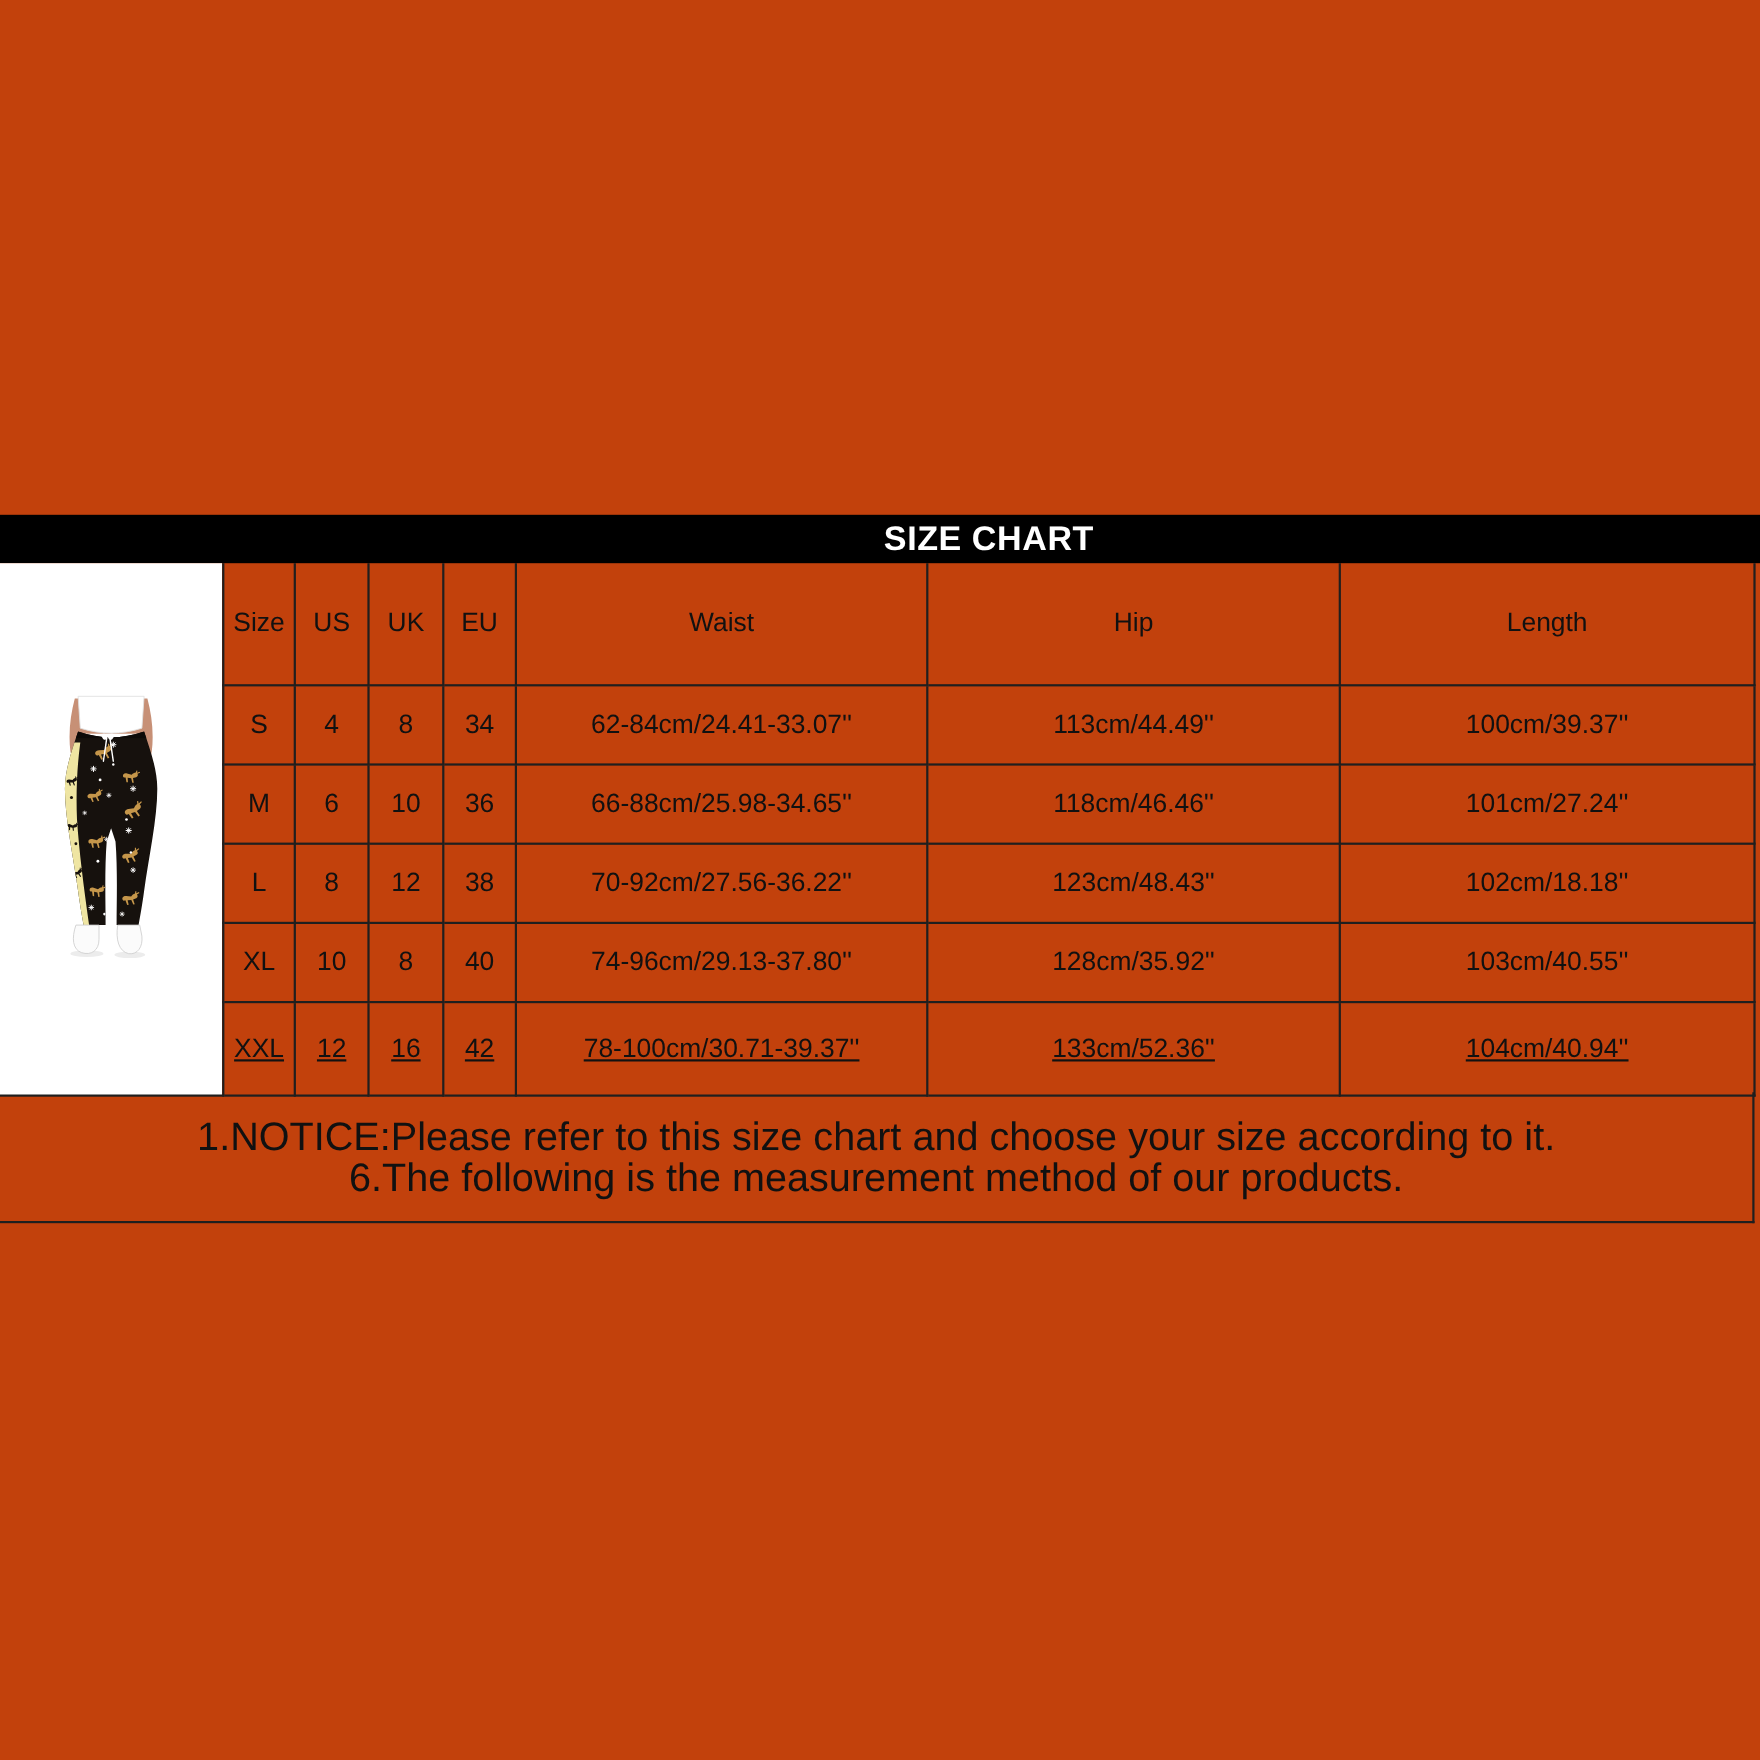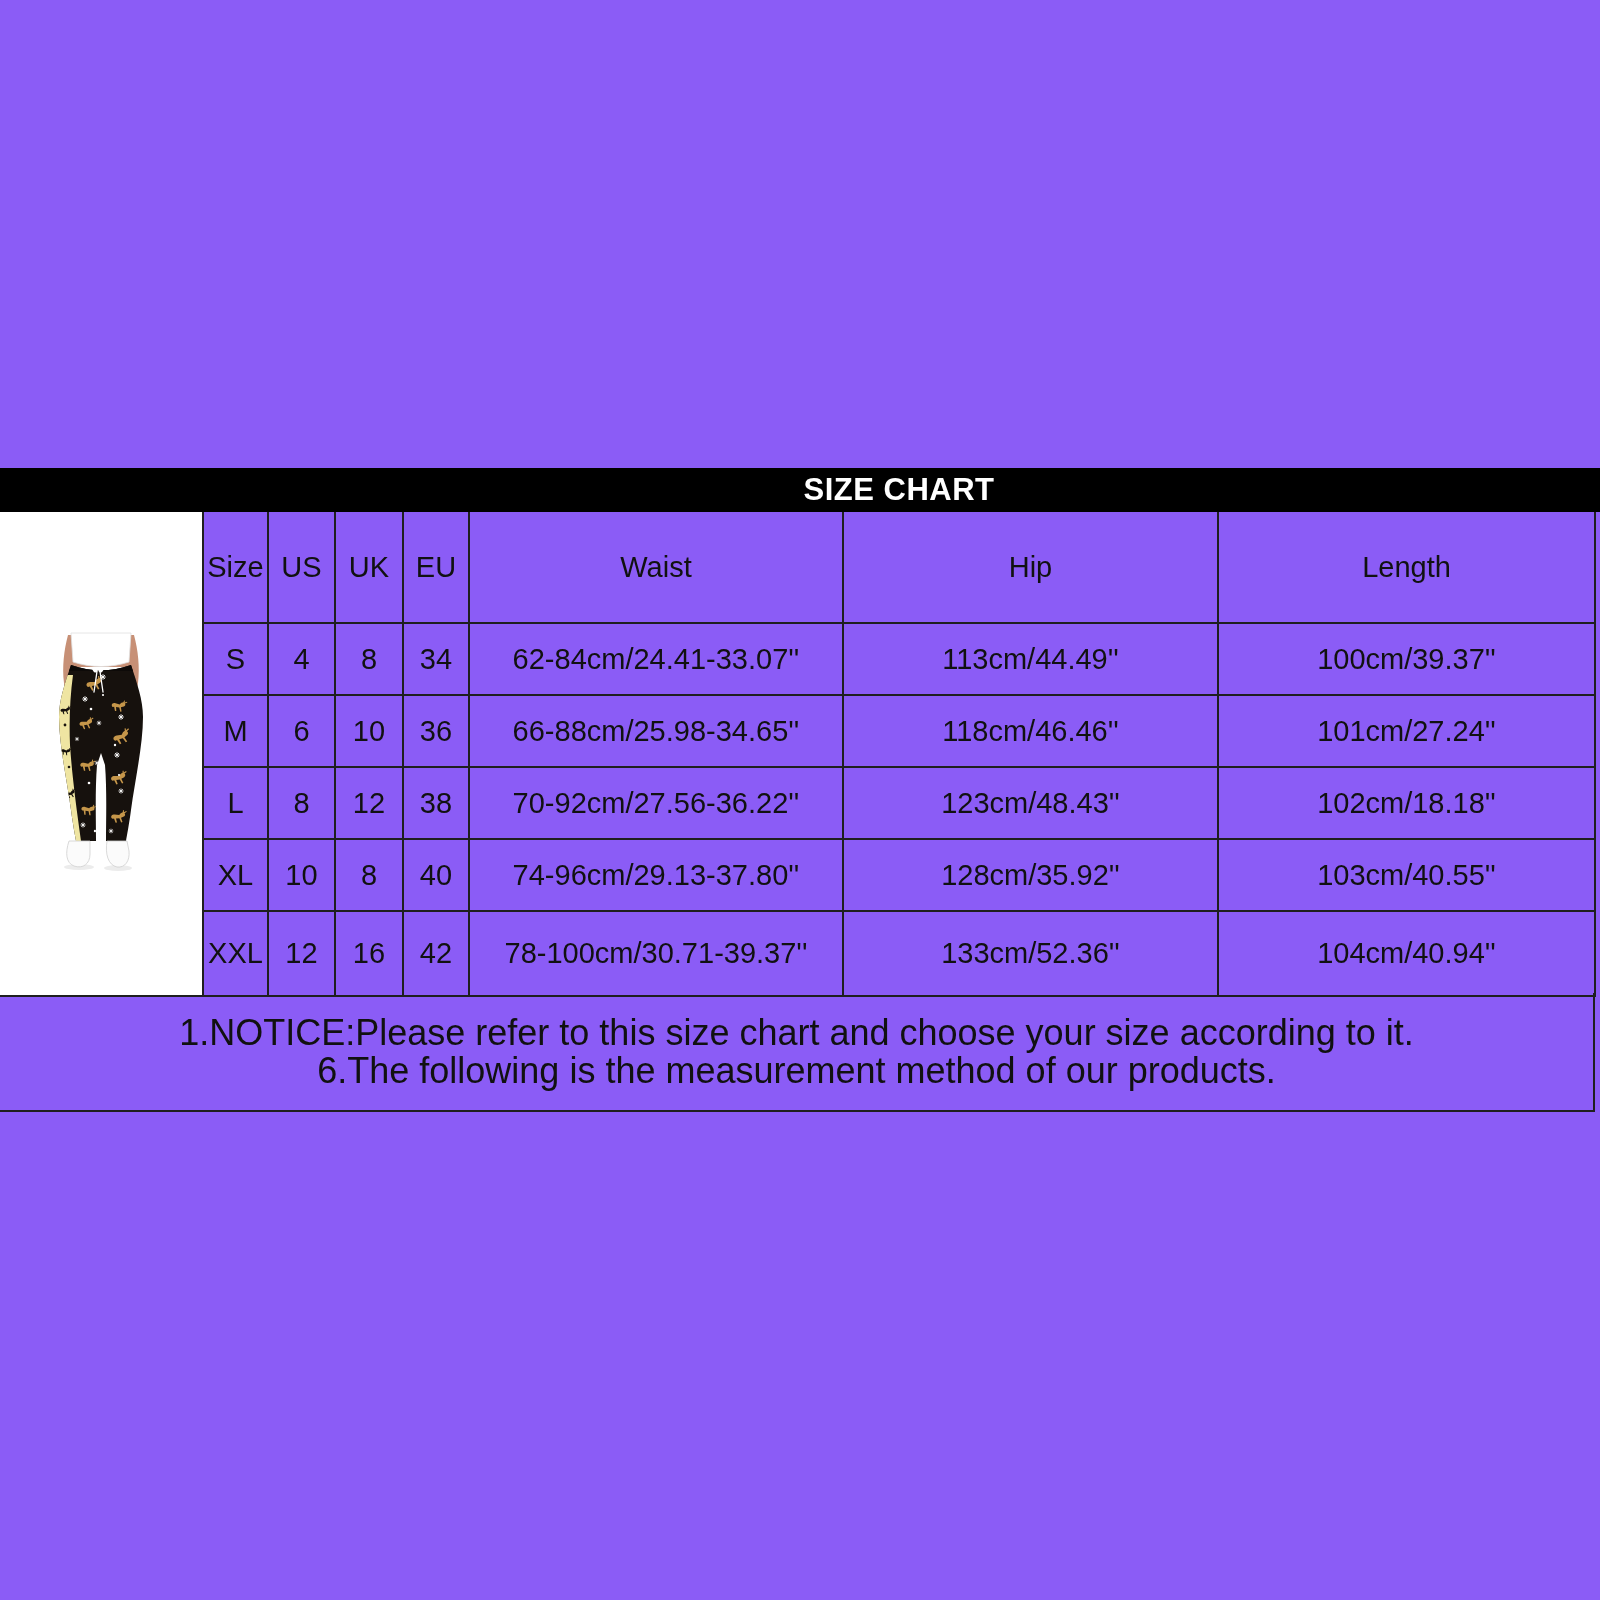--- a/index.html
+++ b/index.html
@@ -3,38 +3,38 @@
 <meta charset="utf-8">
 <style>
   :root{
     --bar_bg:#000000; --bar_text:#ffffff; --border:#1f1f1f; --text:#111111;
     --skin:#c79076; --pants_black:#16110d; --panel_yellow:#efe5a2;
     --deer_gold:#c5964a; --snow_white:#ffffff; --shoe_white:#fbfbfb;
   }
   *{margin:0;padding:0;box-sizing:border-box;}
   html,body{width:1600px;height:1600px;background:#ffffff;
     font-family:"Liberation Sans", sans-serif; color:var(--text); overflow:hidden;}
-  .stage{position:relative;width:1600px;height:1600px;background:#8b5cf6;}
+  .stage{position:relative;width:1600px;height:1600px;background:#c2410c;}
 
   
   .bar{position:absolute;left:0;top:468px;width:1600px;height:44px;background:var(--bar_bg);}
   .bar-title{position:absolute;left:203px;top:468px;width:1392px;height:44px;
     line-height:44px;text-align:center;color:var(--bar_text);
     font-size:31px;font-weight:bold;letter-spacing:0.5px;}
 
   
   table.size-table{position:absolute;left:0;top:512px;width:1595px;
     border-collapse:collapse;table-layout:fixed;
     border-right:2px solid var(--border);border-bottom:2px solid var(--border);}
   .size-table td,.size-table th{border:2px solid var(--border);
-    text-align:center;vertical-align:middle;font-size:29px;font-weight:normal;
+    text-align:center;vertical-align:middle;font-size:24px;font-weight:normal;
     color:var(--text);padding:0;overflow:hidden;white-space:nowrap;}
   .size-table tr{height:72px;}
   .size-table tr:first-child{height:111px;}
-  .size-table tr:last-child{height:85px;}
+  .size-table tr:last-child{height:85px;text-decoration:underline;}
   .size-table tr:first-child td,.size-table tr:first-child th{border-top:none;}
   td.img-cell{border-left:none !important;background:#fff;vertical-align:middle;text-align:center;}
   col.c-img{width:203px;} col.c-size{width:65px;} col.c-us{width:67px;}
   col.c-uk{width:68px;} col.c-eu{width:66px;} col.c-waist{width:374px;}
   col.c-hip{width:375px;} col.c-len{width:377px;}
 
   
   .notice{position:absolute;left:0;top:993px;width:1595px;height:119px;
     border-right:2px solid var(--border);border-bottom:2px solid var(--border);
     display:flex;flex-direction:column;justify-content:center;align-items:center;}

